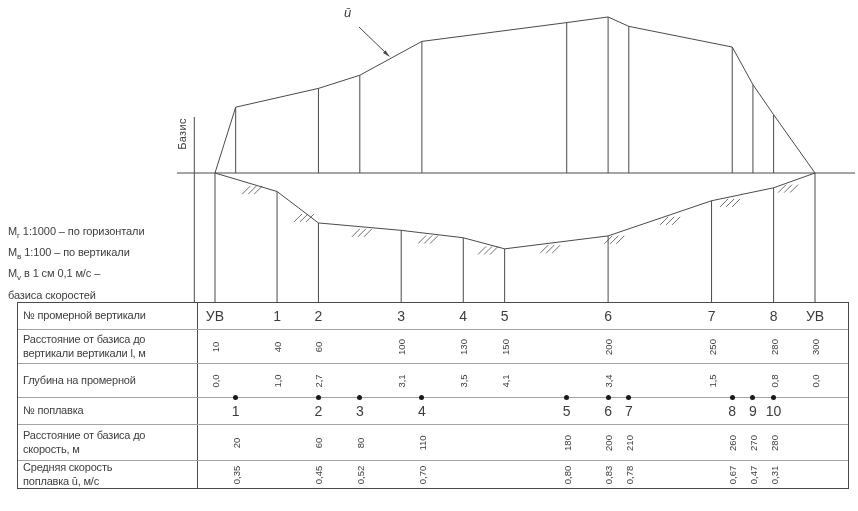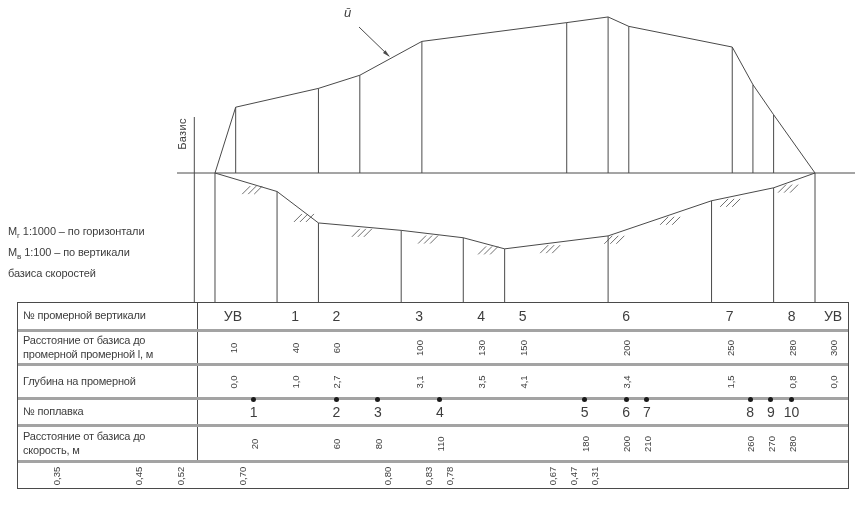--- a/index.html
+++ b/index.html
@@ -18,22 +18,22 @@
   }
   .note{
     position:absolute;left:8px;top:223px;font-size:11px;line-height:16px;
     letter-spacing:-0.1px;white-space:nowrap;color:#3d3d3d;
   }
   .note sub{font-size:8px;}
   .tbl{
     position:absolute;left:17px;top:302px;width:832px;height:187px;
     border:1px solid #4a4a4a;box-sizing:border-box;background:transparent;
   }
-  .tbl-row{display:flex;box-sizing:border-box;gap:18px;}
-  .tbl-row + .tbl-row{border-top:3px solid #a3a3a3;justify-content:center;}
+  .tbl-row{display:flex;box-sizing:border-box;}
+  .tbl-row + .tbl-row{border-top:1px solid #a3a3a3;justify-content:center;}
   .tbl-hdr{
     width:180px;box-sizing:border-box;border-right:1px solid #4a4a4a;
     padding:2px 2px 2px 5px;font-size:11px;line-height:13.5px;
     display:flex;flex-direction:column;justify-content:center;letter-spacing:-0.2px;
   }
   .tbl-data{flex:1;position:relative;}
   .hv{
     position:absolute;top:50%;transform:translate(-50%,-50%);
     font-size:14px;white-space:nowrap;
   }
@@ -109,20 +109,21 @@
       <polygon fill="#4a4a4a" points="390,57 383.0,52.9 385.4,50.3"></polygon>
     </svg>
 
   <span class="u-label">ū</span>
 
   <span class="basis-label">Базис</span>
 
   <div class="note">
     <div class="note-line"><span>М</span><sub>г</sub><span> 1:1000 – по горизонтали</span></div>
     <div class="note-line"><span>М</span><sub>в</sub><span> 1:100 – по вертикали</span></div>
+    <div class="note-line"><span>М</span><sub>v</sub><span> в 1 см 0,1 м/с –</span></div>
     <div class="note-line"><span>базиса скоростей</span></div>
   </div>
 
   <div class="tbl">
     <div class="tbl-row" style="height:26px">
       <div class="tbl-hdr">
         <span>№ промерной вертикали</span>
       </div>
       <div class="tbl-data" id="row0">
           <span class="hv" style="left: 16.99px;">УВ</span>
@@ -133,21 +134,21 @@
           <span class="hv" style="left: 306.65px;">5</span>
           <span class="hv" style="left: 410.1px;">6</span>
           <span class="hv" style="left: 513.55px;">7</span>
           <span class="hv" style="left: 575.62px;">8</span>
           <span class="hv" style="left: 617px;">УВ</span>
         </div>
     </div>
     <div class="tbl-row" style="height:34px">
       <div class="tbl-hdr">
         <span>Расстояние от базиса до</span>
-        <span>промерной промерной l, м</span>
+        <span>вертикали вертикали l, м</span>
       </div>
       <div class="tbl-data" id="row1">
           <span class="rot" style="left: 16.99px;">10</span>
           <span class="rot" style="left: 79.06px;">40</span>
           <span class="rot" style="left: 120.44px;">60</span>
           <span class="rot" style="left: 203.2px;">100</span>
           <span class="rot" style="left: 265.27px;">130</span>
           <span class="rot" style="left: 306.65px;">150</span>
           <span class="rot" style="left: 410.1px;">200</span>
           <span class="rot" style="left: 513.55px;">250</span>
@@ -211,20 +212,24 @@
           <span class="rot" style="left: 223.89px;">110</span>
           <span class="rot" style="left: 368.72px;">180</span>
           <span class="rot" style="left: 410.1px;">200</span>
           <span class="rot" style="left: 430.79px;">210</span>
           <span class="rot" style="left: 534.24px;">260</span>
           <span class="rot" style="left: 554.93px;">270</span>
           <span class="rot" style="left: 575.62px;">280</span>
         </div>
     </div>
     <div class="tbl-row" style="height:28px">
+      <div class="tbl-hdr">
+        <span>Средняя скорость</span>
+        <span>поплавка ū, м/с</span>
+      </div>
       <div class="tbl-data" id="row5">
           <span class="rot" style="left: 37.68px;">0,35</span>
           <span class="rot" style="left: 120.44px;">0,45</span>
           <span class="rot" style="left: 161.82px;">0,52</span>
           <span class="rot" style="left: 223.89px;">0,70</span>
           <span class="rot" style="left: 368.72px;">0,80</span>
           <span class="rot" style="left: 410.1px;">0,83</span>
           <span class="rot" style="left: 430.79px;">0,78</span>
           <span class="rot" style="left: 534.24px;">0,67</span>
           <span class="rot" style="left: 554.93px;">0,47</span>

